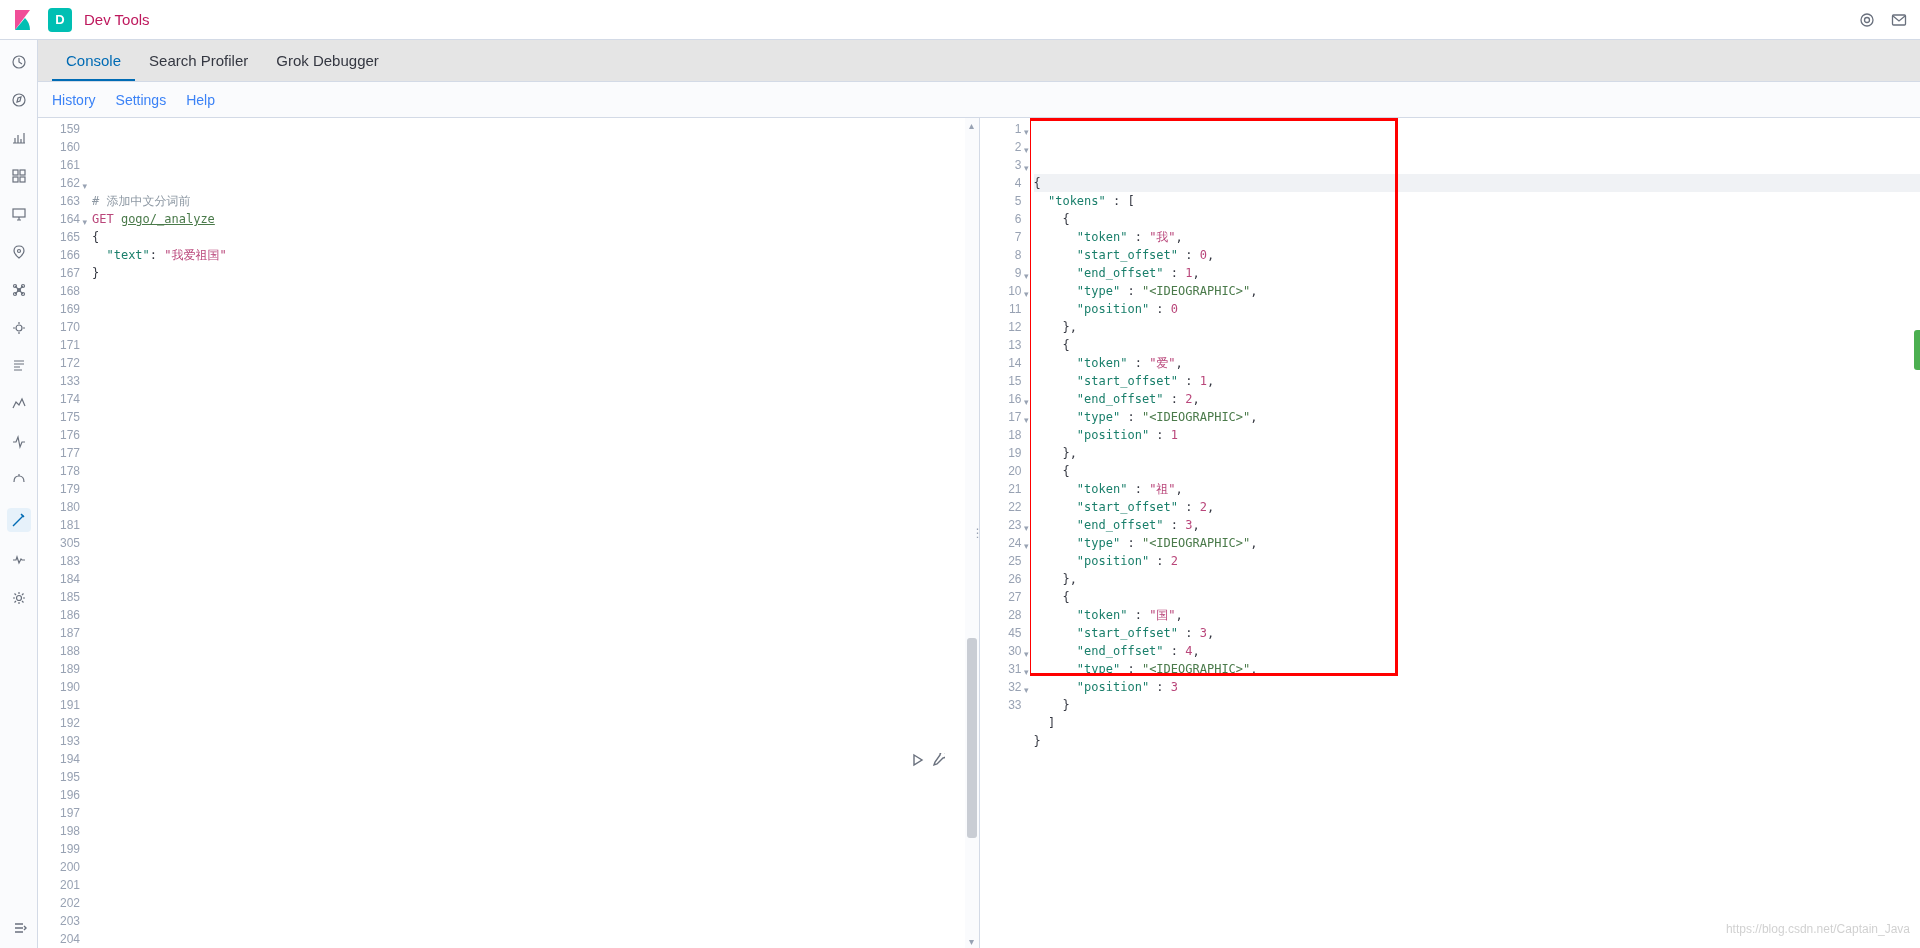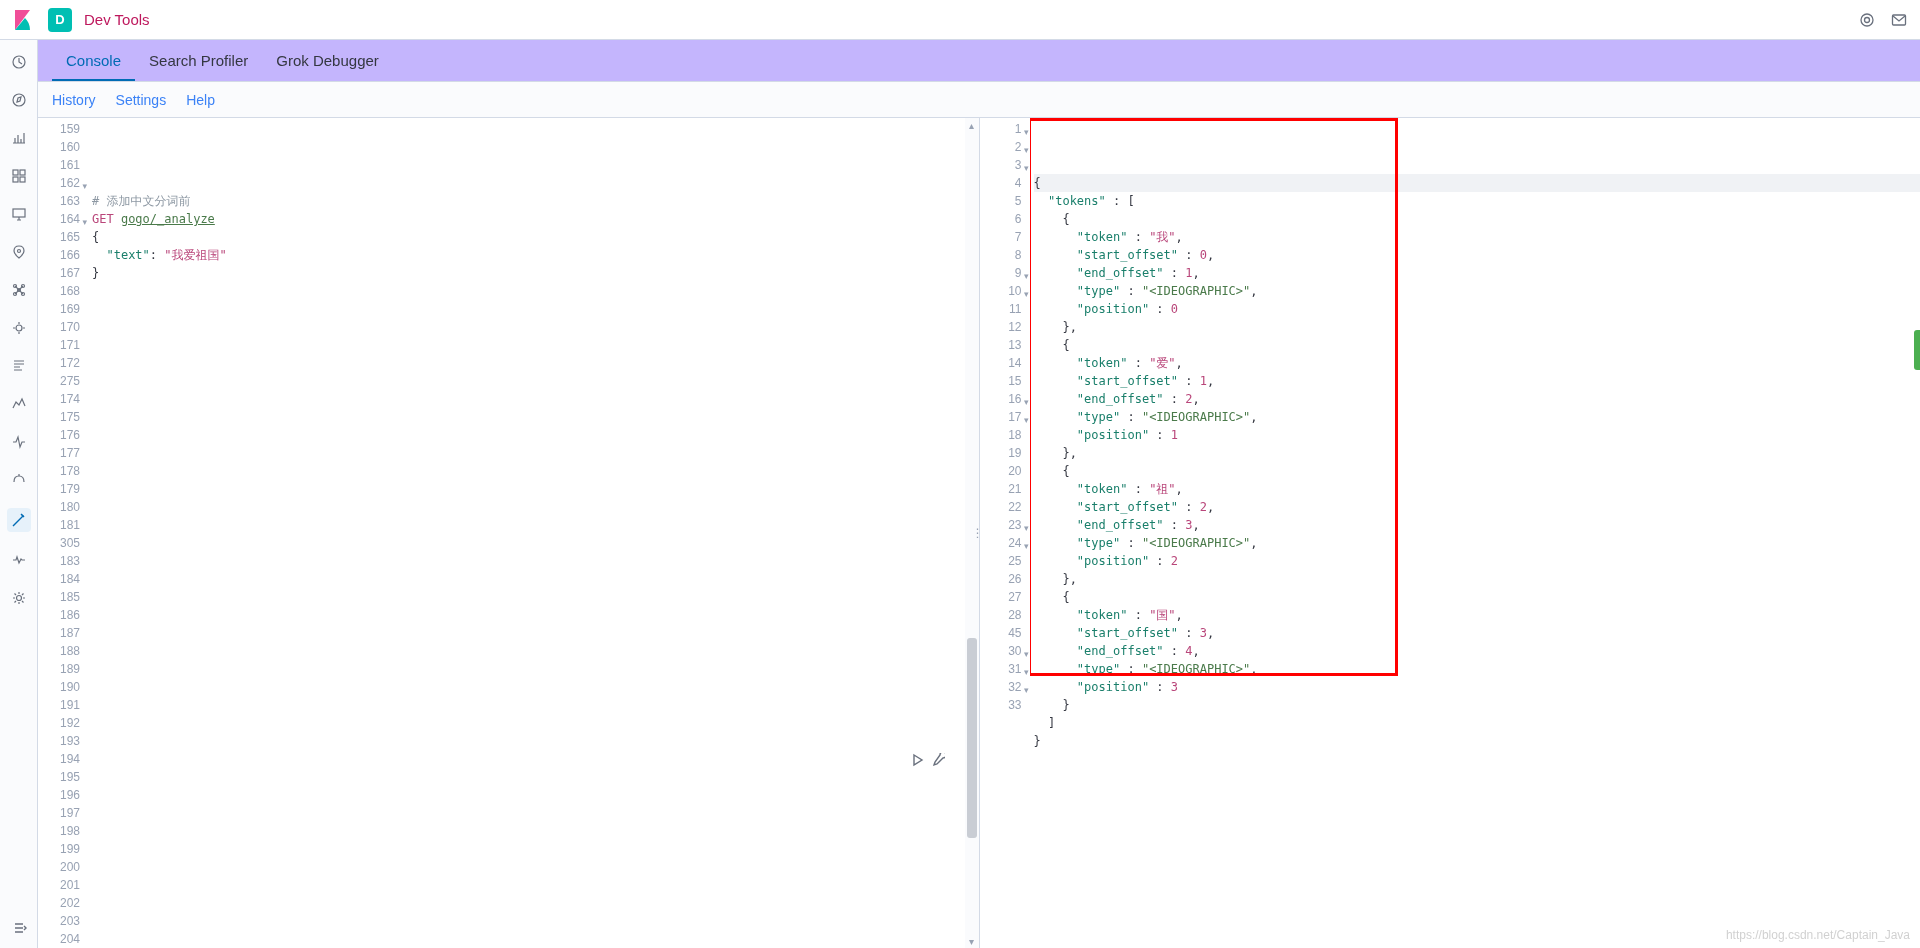--- a/index.html
+++ b/index.html
@@ -20,21 +20,21 @@
 
 .sidebar { width: 38px; border-right: 1px solid #d3dae6; display: flex; flex-direction: column; align-items: center; padding-top: 12px; gap: 18px; background: #fafbfd; position: relative; }
 .side-icon { width: 20px; height: 20px; color: #69707d; cursor: pointer; display: flex; align-items: center; justify-content: center; }
 .side-icon.active { color: #006bb4; background: #e6f1fa; border-radius: 4px; padding: 2px; width: 24px; height: 24px; }
 .side-collapse { position: absolute; bottom: 10px; }
 
 
 .content { display: flex; flex-direction: column; flex: 1; min-width: 0; }
 
 
-.tabs { height: 42px; display: flex; align-items: flex-end; padding: 0 14px; border-bottom: 1px solid #d3dae6; background: #c4b5fd; }
+.tabs { height: 42px; display: flex; align-items: flex-end; padding: 0 14px; border-bottom: 1px solid #d3dae6; background: #e5e5e5; }
 .tab { padding: 10px 14px; font-size: 15px; color: #343741; cursor: pointer; border-bottom: 2px solid transparent; }
 .tab.active { color: #006bb4; border-bottom-color: #006bb4; }
 
 
 .submenu { height: 36px; display: flex; align-items: center; padding: 0 14px; gap: 20px; border-bottom: 1px solid #d3dae6; background: #fafbfd; }
 .submenu-item { font-size: 14px; color: #3b82f6; cursor: pointer; }
 
 
 .panes { display: flex; flex: 1; min-height: 0; }
 .pane { flex: 1; display: flex; min-width: 0; position: relative; }
@@ -67,21 +67,21 @@
 
 
 .highlight-rect { position: absolute; top: 0; left: -2px; width: 370px; height: 558px; border: 3px solid #ff0000; pointer-events: none; }
 
 
 .drag-handle { position: absolute; left: -8px; top: 50%; transform: translateY(-50%); color: #98a2b3; font-size: 12px; cursor: col-resize; }
 
 
 .right-edge { position: absolute; right: 0; top: 330px; width: 6px; height: 40px; background: #4caf50; border-radius: 3px 0 0 3px; }
 
-.watermark { position: absolute; bottom: 6px; right: 10px; font-size: 12px; color: rgba(120,120,120,0.35); }
+.watermark { position: absolute; bottom: 12px; right: 10px; font-size: 12px; color: rgba(120,120,120,0.35); }
 </style>
 </head>
 <body>
 
 <div class="app">
 
   <div class="topbar">
     <span class="logo">
       <svg viewBox="0 0 24 24" width="24" height="24">
           <path d="M3 2 L18 2 L3 22 Z" fill="#f04e98"></path>
@@ -233,21 +233,21 @@
               <div>163</div>
               <div>164<span class="fold">▾</span></div>
               <div>165</div>
               <div>166</div>
               <div>167</div>
               <div>168</div>
               <div>169</div>
               <div>170</div>
               <div>171</div>
               <div>172</div>
-              <div>275</div>
+              <div>133</div>
               <div>174</div>
               <div>175</div>
               <div>176</div>
               <div>177</div>
               <div>178</div>
               <div>179</div>
               <div>180</div>
               <div>181</div>
               <div>305</div>
               <div>183</div>

